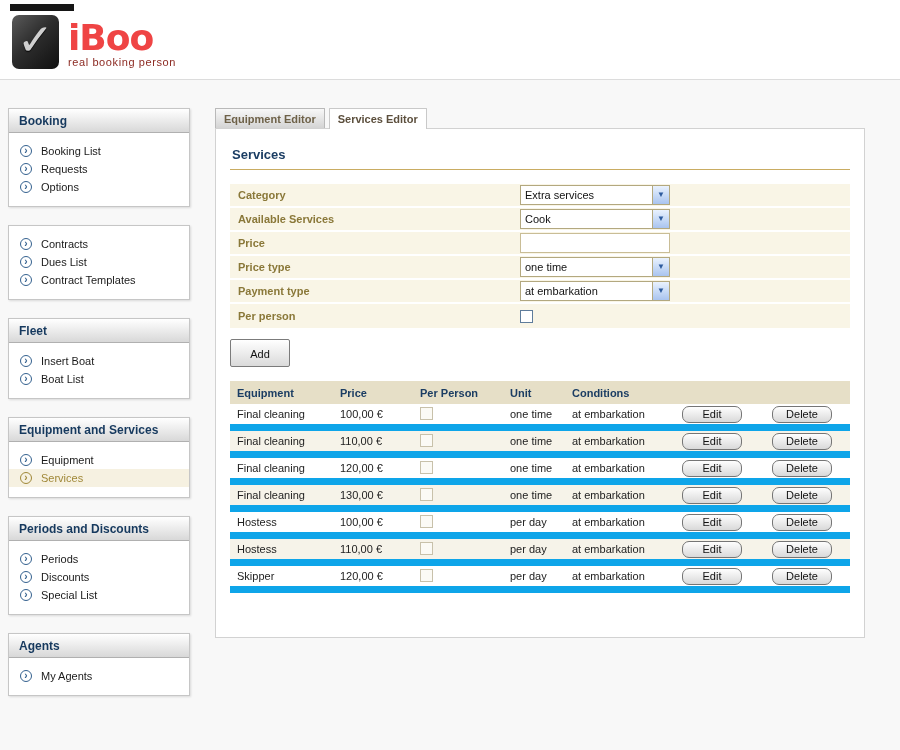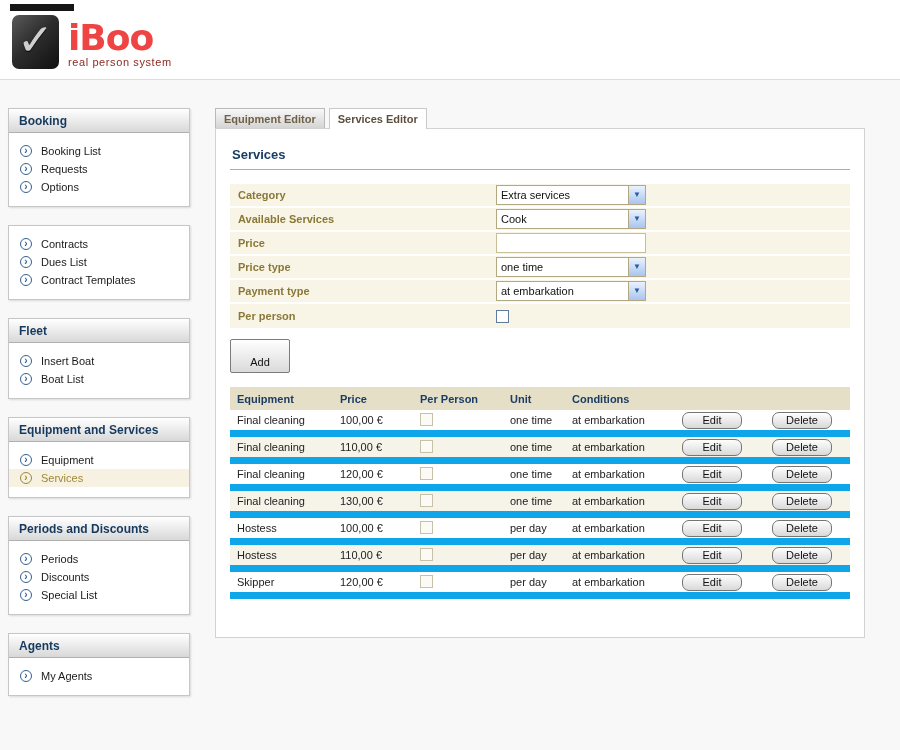--- a/index.html
+++ b/index.html
@@ -78,39 +78,39 @@
   .panel-heading {
     color: #1b3d63; font-size: 13px; font-weight: bold;
     padding: 2px 2px 7px; border-bottom: 1px solid #c9ac62; margin-bottom: 14px;
   }
 
   
   .form-block { width: 620px; }
   .form-row { display: flex; align-items: center; height: 24px; background: #f9f5e6; border-bottom: 2px solid #fff; }
   .form-row:last-child { border-bottom: none; }
   .form-label { width: 266px; padding-left: 8px; font-weight: bold; color: #8a7839; }
-  .form-control { flex: 1; display: flex; align-items: center; }
+  .form-control { flex: 1; display: flex; align-items: center; margin-left: 24px; }
   .xp-select {
     width: 150px; height: 20px; border: 1px solid #b3a87f; background: #fff;
     display: flex; align-items: center; justify-content: space-between; cursor: pointer;
   }
   .xp-select .val { padding-left: 4px; color: #111; }
   .arrow-btn {
     width: 17px; height: 18px; flex: 0 0 auto;
     background: linear-gradient(#e9f2fe, #a9c4ef);
     border-left: 1px solid #b3a87f;
     color: #2d5b9e; font-size: 8px; line-height: 18px; text-align: center;
   }
   .xp-input {
     width: 150px; height: 20px; border: 1px solid #c9bd96; background: #fff;
     padding: 0 4px; font: inherit; color: #111;
   }
   .xp-checkbox { width: 13px; height: 13px; border: 1px solid #5f7c9b; background: #fff; display: inline-block; cursor: pointer; }
   .add-btn {
-    margin: 11px 0 14px; min-width: 60px; height: 28px; padding: 16px 14px;
+    margin: 11px 0 14px; min-width: 60px; height: 28px; padding: 8px 14px;
     background: linear-gradient(#ffffff, #dadada);
     border: 1px solid #7b7b7b; border-radius: 2px;
     font: inherit; font-size: 11px; cursor: pointer; color: #111;
   }
 
   
   .services-table { width: 620px; }
   .t-header {
     display: flex; align-items: center; height: 23px;
     background: #e6dfc7; font-weight: bold; color: #1b3d63;
@@ -134,21 +134,21 @@
 </style>
 </head>
 <body>
 
 <div class="header">
   <div class="logo-bar"></div>
   <div class="logo-wrap">
     <div class="logo-check">✓</div>
     <div class="logo-text">
       <div class="logo-title">iBoo</div>
-      <div class="logo-tagline">real person system</div>
+      <div class="logo-tagline">real booking person</div>
     </div>
   </div>
 </div>
 
 <div class="content">
   <div class="sidebar">
       <div class="sidebox">
         <div class="sidebox-header">Booking</div>
         <div class="sidebox-items">
           <div class="side-item">

